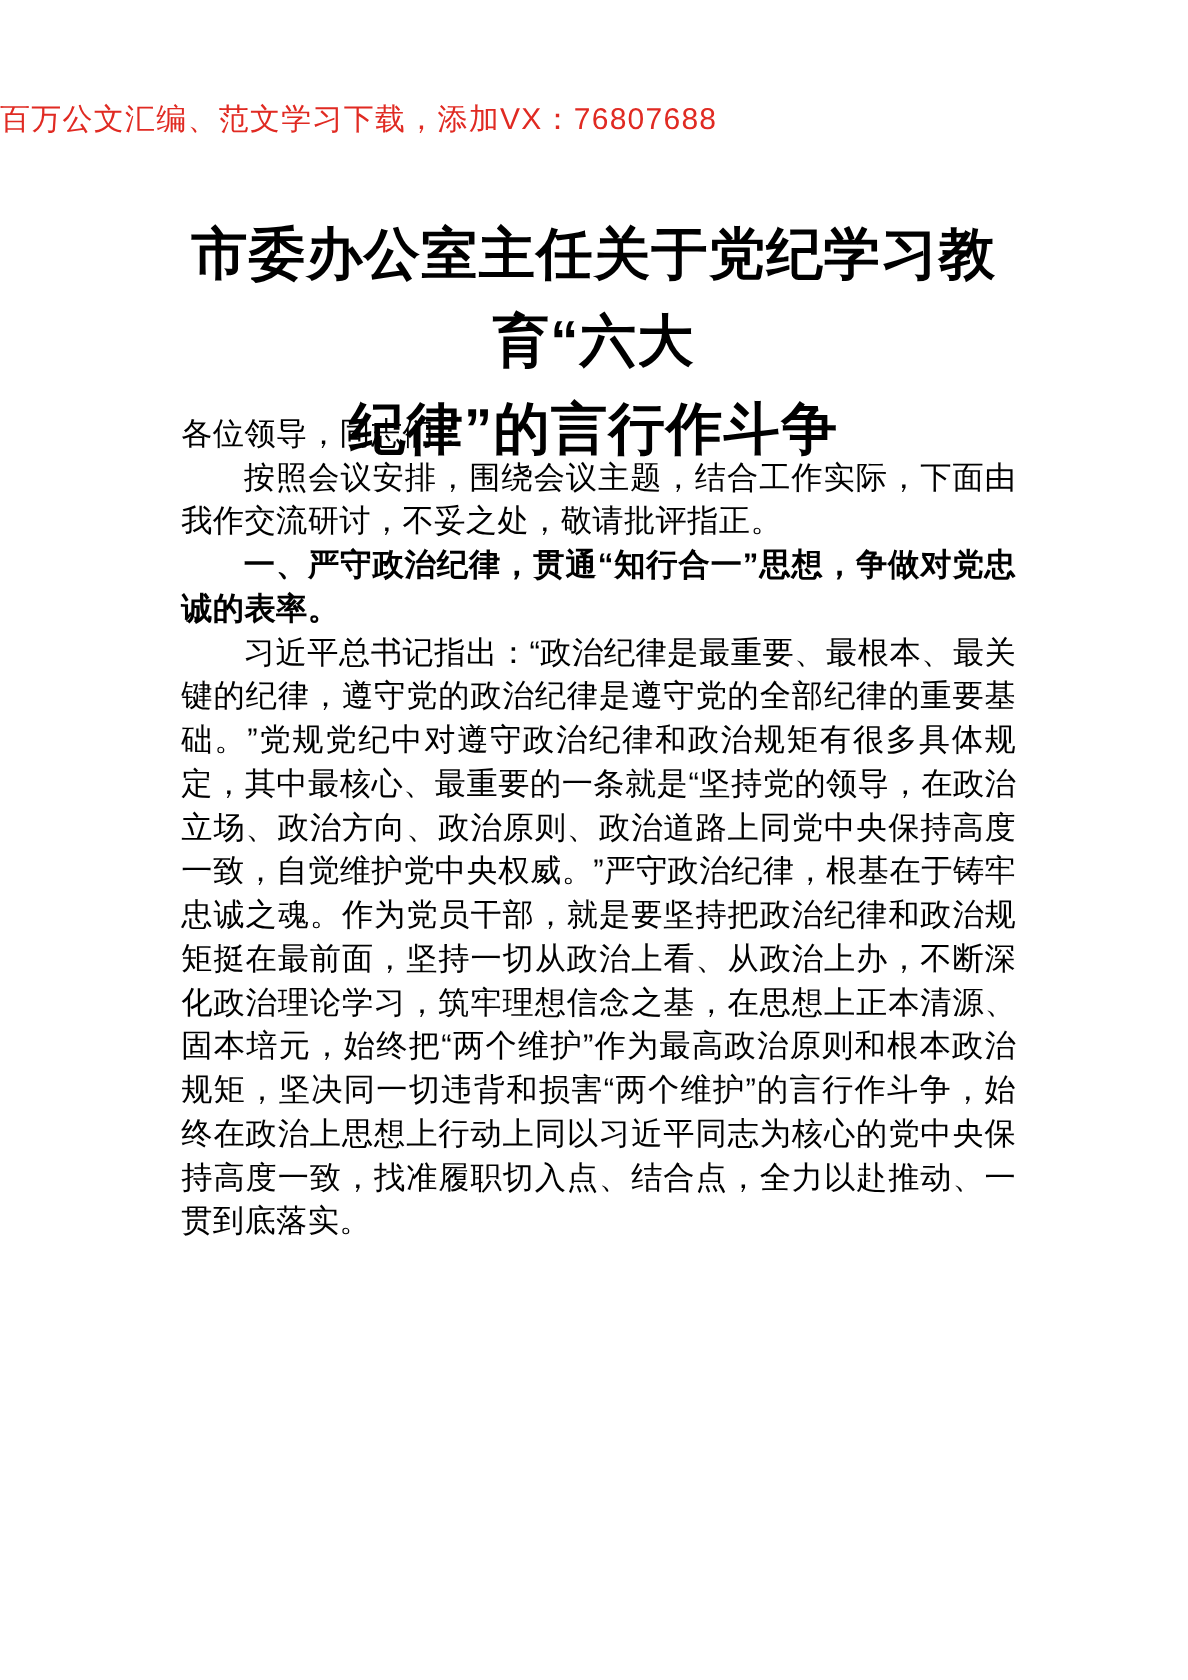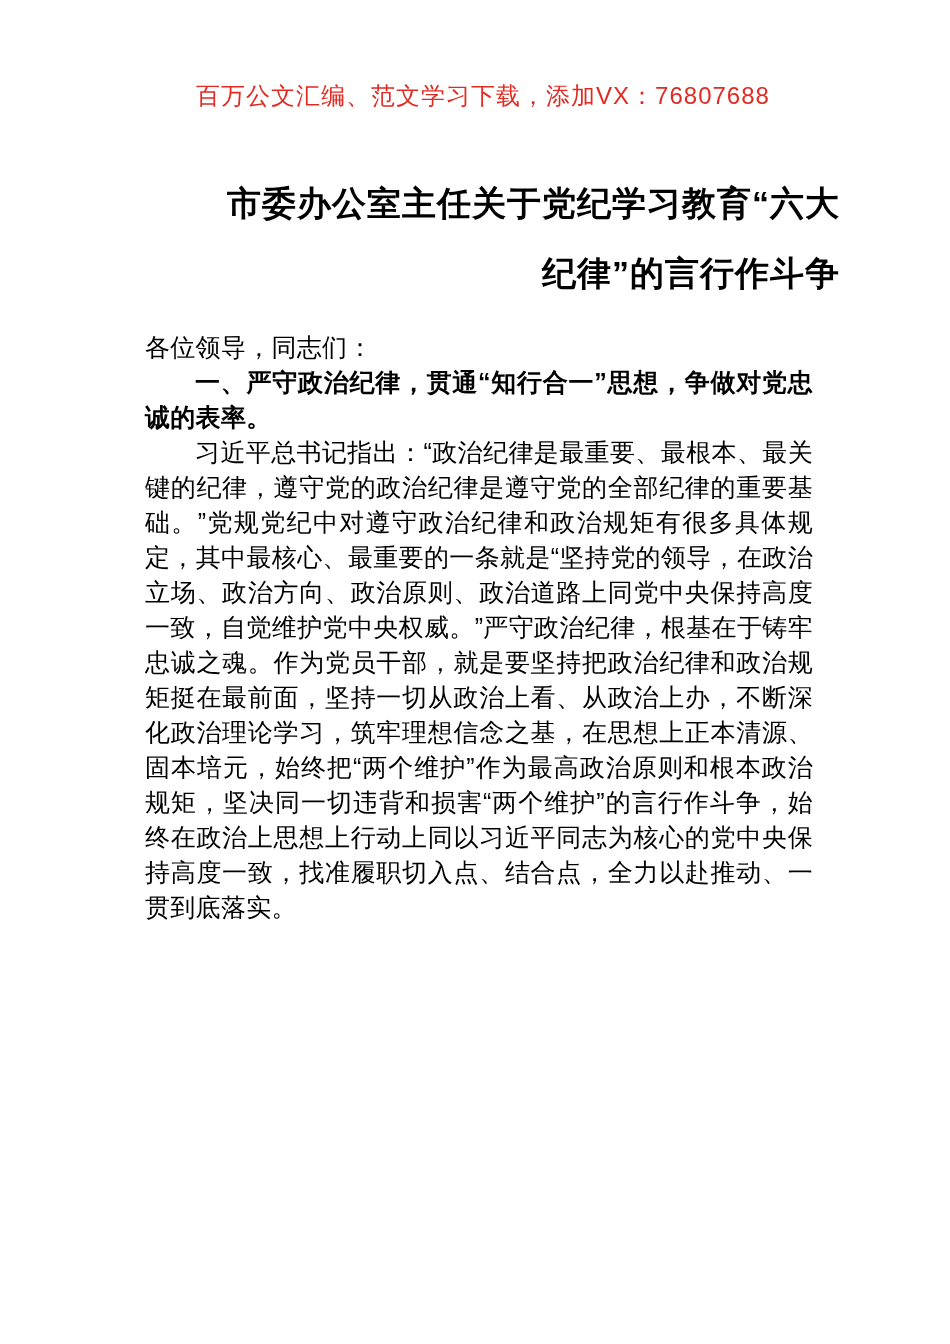--- a/index.html
+++ b/index.html
@@ -13,36 +13,35 @@
     height: 1344px;
     margin: 0 auto;
     background: #ffffff;
     overflow: hidden;
     font-family: "Liberation Sans", "DejaVu Sans", sans-serif;
     color: #000000;
   }
   .notice {
     position: absolute;
     top: 80px;
-    left: 16px;
+    left: 0;
     right: 0;
-    text-align: center;
     font-size: 24px;
     line-height: 32px;
     color: #e02a22;
     letter-spacing: 1px;
   }
   .doc-title {
     position: absolute;
     top: 168px;
     left: 110px;
     right: 110px;
     margin: 0;
-    text-align: right;
-    font-size: 34px;
+    text-align: center;
+    font-size: 45px;
     font-weight: bold;
     line-height: 70px;
     letter-spacing: 1px;
   }
   .doc-title .title-line {
     display: block;
   }
   .doc-body {
     position: absolute;
     top: 330px;
@@ -71,17 +70,18 @@
 
   <div class="notice">百万公文汇编、范文学习下载，添加VX：76807688</div>
 
   <h1 class="doc-title">
     <span class="title-line">市委办公室主任关于党纪学习教育“六大</span>
     <span class="title-line">纪律”的言行作斗争</span>
   </h1>
 
   <div class="doc-body">
     <p class="salutation">各位领导，同志们：</p>
+    <p class="para">按照会议安排，围绕会议主题，结合工作实际，下面由我作交流研讨，不妥之处，敬请批评指正。</p>
     <p class="para heading">一、严守政治纪律，贯通“知行合一”思想，争做对党忠诚的表率。</p>
     <p class="para">习近平总书记指出：“政治纪律是最重要、最根本、最关键的纪律，遵守党的政治纪律是遵守党的全部纪律的重要基础。”党规党纪中对遵守政治纪律和政治规矩有很多具体规定，其中最核心、最重要的一条就是“坚持党的领导，在政治立场、政治方向、政治原则、政治道路上同党中央保持高度一致，自觉维护党中央权威。”严守政治纪律，根基在于铸牢忠诚之魂。作为党员干部，就是要坚持把政治纪律和政治规矩挺在最前面，坚持一切从政治上看、从政治上办，不断深化政治理论学习，筑牢理想信念之基，在思想上正本清源、固本培元，始终把“两个维护”作为最高政治原则和根本政治规矩，坚决同一切违背和损害“两个维护”的言行作斗争，始终在政治上思想上行动上同以习近平同志为核心的党中央保持高度一致，找准履职切入点、结合点，全力以赴推动、一贯到底落实。</p>
   </div>
 
 </div>
 
 </body></html>

